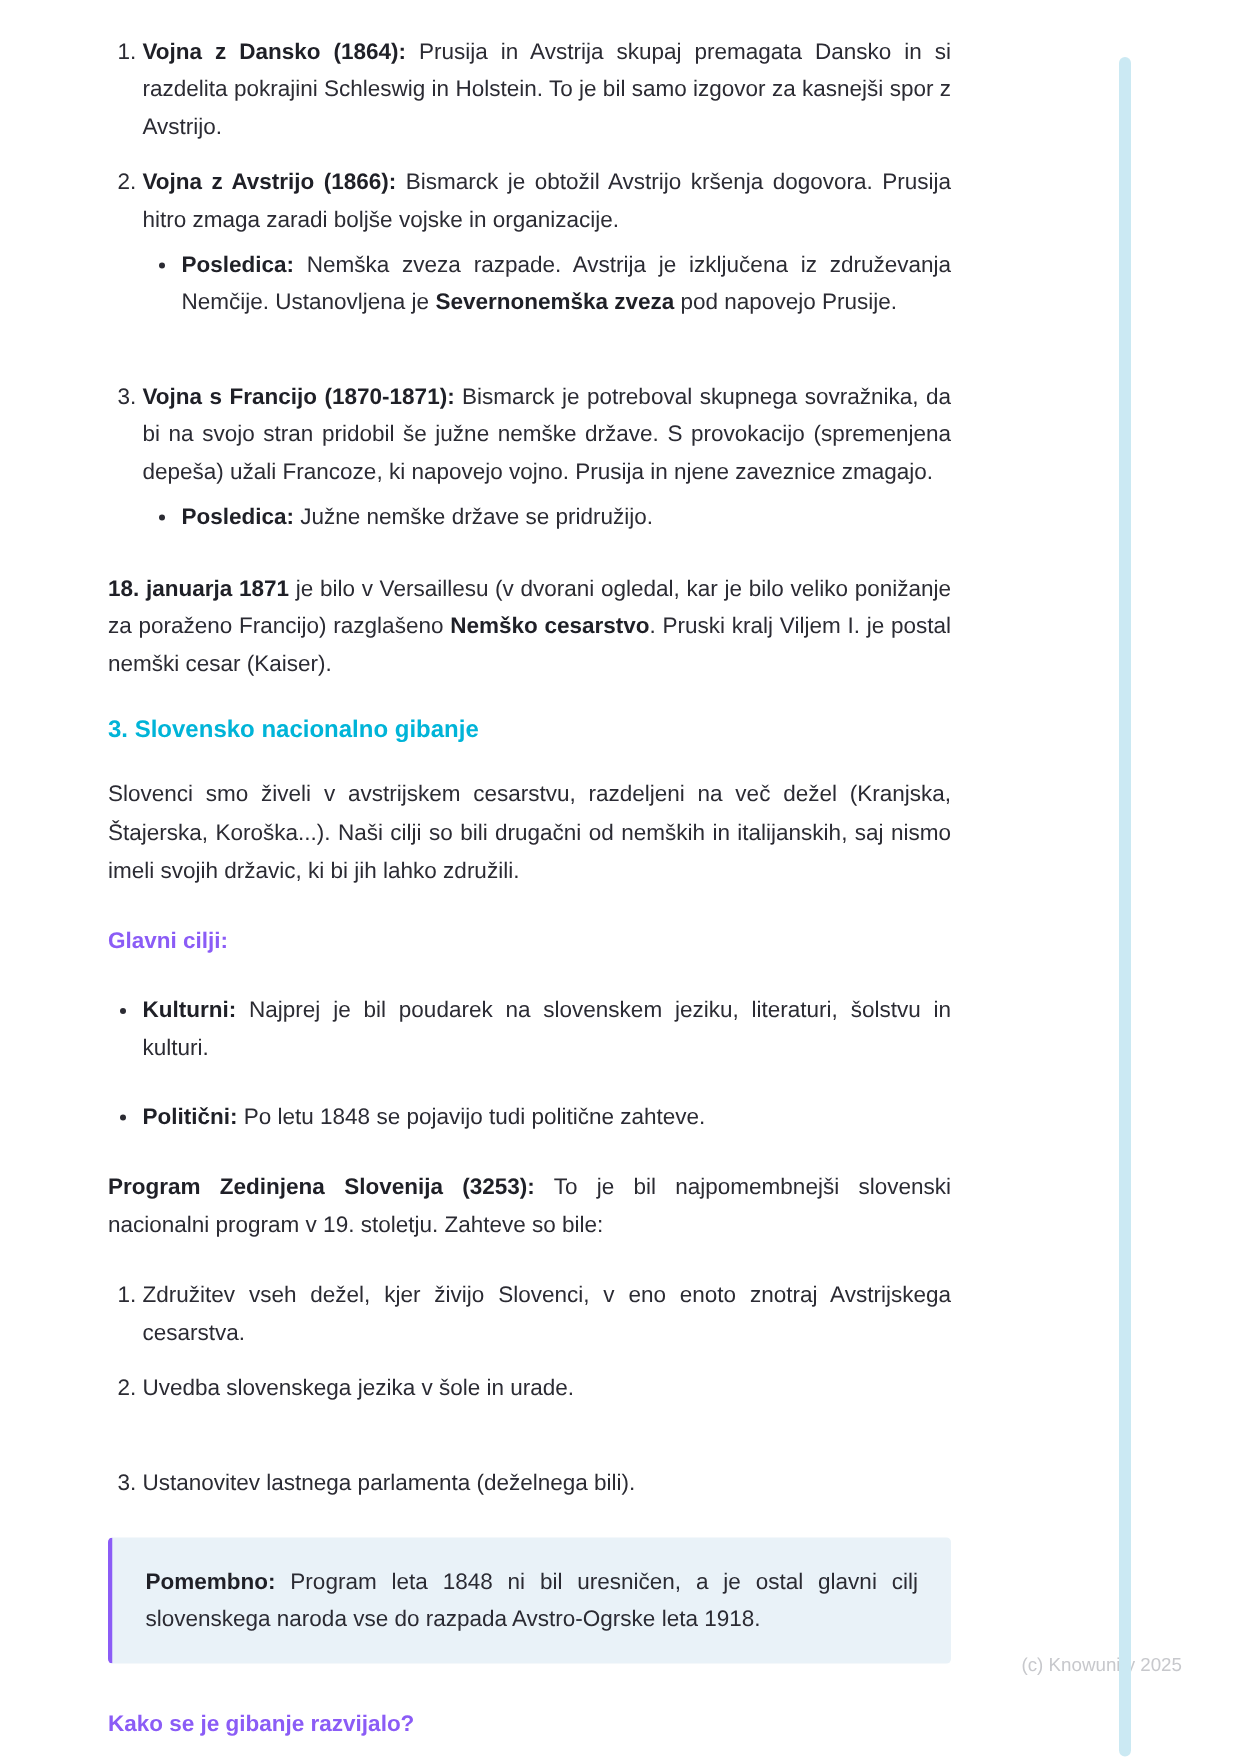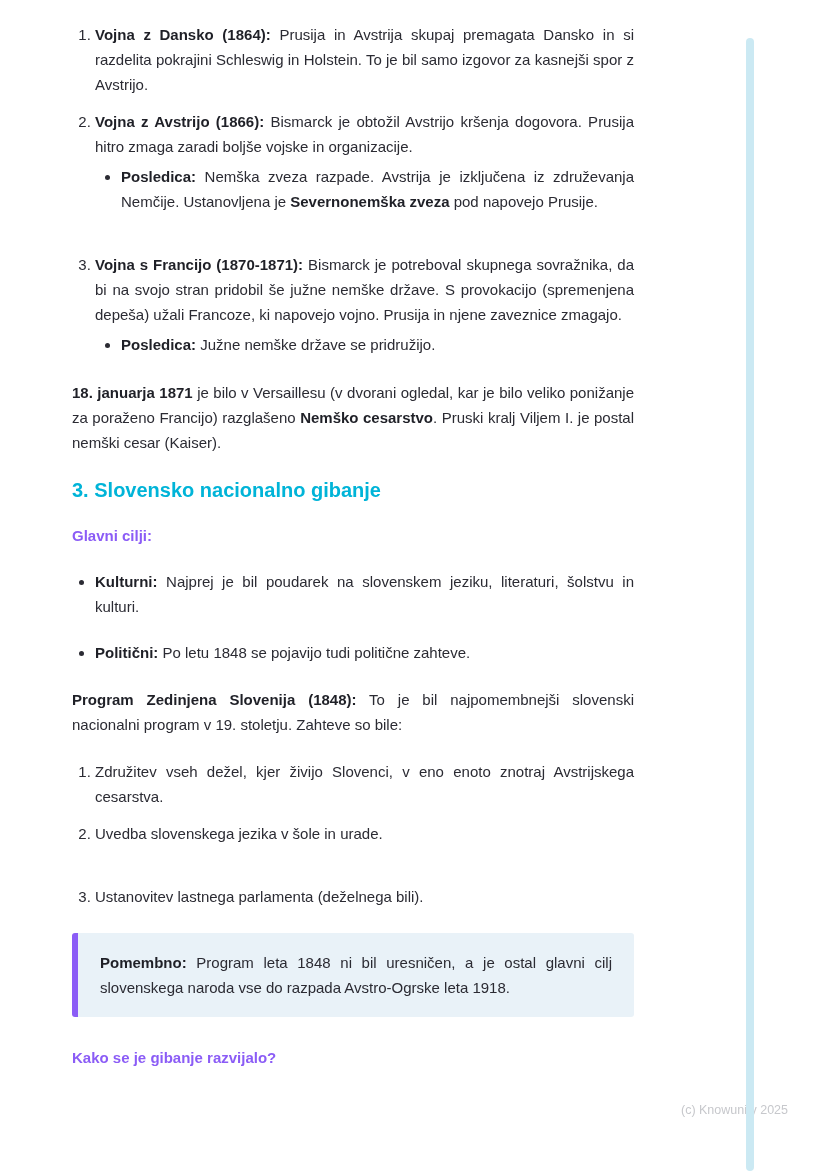--- a/index.html
+++ b/index.html
@@ -25,35 +25,35 @@
 
   ol.num-list { margin: 0 0 22px 0; padding-left: 23px; }
   ol.num-list > li { margin-bottom: 12px; text-align: justify; }
   ol.num-list > li:last-child { margin-bottom: 0; margin-top: 38px; }
 
   ul.sub-list { list-style: disc; margin: 5px 0 0 0; padding-left: 26px; }
   ul.sub-list > li { text-align: justify; }
 
   h2.section-heading {
     color: #00b4d8;
-    font-size: 20px;
+    font-size: 16px;
     font-weight: 700;
     line-height: 1.3;
     margin: 10px 0 20px 0;
   }
   p.sub-head { font-weight: 700; color: #8b5cf6; margin: 0 0 20px 0; }
   p.last-head { margin: 0; }
 
   ul.goals { list-style: disc; margin: 0 0 22px 0; padding-left: 23px; }
   ul.goals > li { margin-bottom: 10px; text-align: justify; margin-top: 21px; }
   ul.goals > li:last-child { margin-bottom: 0; }
 
   .callout {
     background: #e9f2f8;
-    border-left: 6px solid #8b5cf6;
+    border-left: 3px solid #8b5cf6;
     border-radius: 3px;
     padding: 17px 22px;
     margin: 24px 0 28px 0;
   }
   .callout p { margin: 0; text-align: justify; }
 
   .footer-credit {
     position: absolute;
     right: 40px;
     bottom: 54px;
@@ -105,36 +105,37 @@
   </ol>
 
   <p>
     <strong>18. januarja 1871</strong>
     <span>je bilo v Versaillesu (v dvorani ogledal, kar je bilo veliko ponižanje za poraženo Francijo) razglašeno</span>
     <strong>Nemško cesarstvo</strong><span>. Pruski kralj Viljem I. je postal nemški cesar (Kaiser).</span>
   </p>
 
   <h2 class="section-heading">3. Slovensko nacionalno gibanje</h2>
 
+  <p>Slovenci smo živeli v avstrijskem cesarstvu, razdeljeni na več dežel (Kranjska, Štajerska, Koroška...). Naši cilji so bili drugačni od nemških in italijanskih, saj nismo imeli svojih državic, ki bi jih lahko združili.</p>
 
   <p class="sub-head">Glavni cilji:</p>
 
   <ul class="goals">
     <li>
       <strong>Kulturni:</strong>
       <span>Najprej je bil poudarek na slovenskem jeziku, literaturi, šolstvu in kulturi.</span>
     </li>
     <li>
       <strong>Politični:</strong>
       <span>Po letu 1848 se pojavijo tudi politične zahteve.</span>
     </li>
   </ul>
 
   <p>
-    <strong>Program Zedinjena Slovenija (1848):</strong>
+    <strong>Program Zedinjena Slovenija (3253):</strong>
     <span>To je bil najpomembnejši slovenski nacionalni program v 19. stoletju. Zahteve so bile:</span>
   </p>
 
   <ol class="num-list">
     <li>Združitev vseh dežel, kjer živijo Slovenci, v eno enoto znotraj Avstrijskega cesarstva.</li>
     <li>Uvedba slovenskega jezika v šole in urade.</li>
     <li>Ustanovitev lastnega parlamenta (deželnega bili).</li>
   </ol>
 
   <div class="callout">

